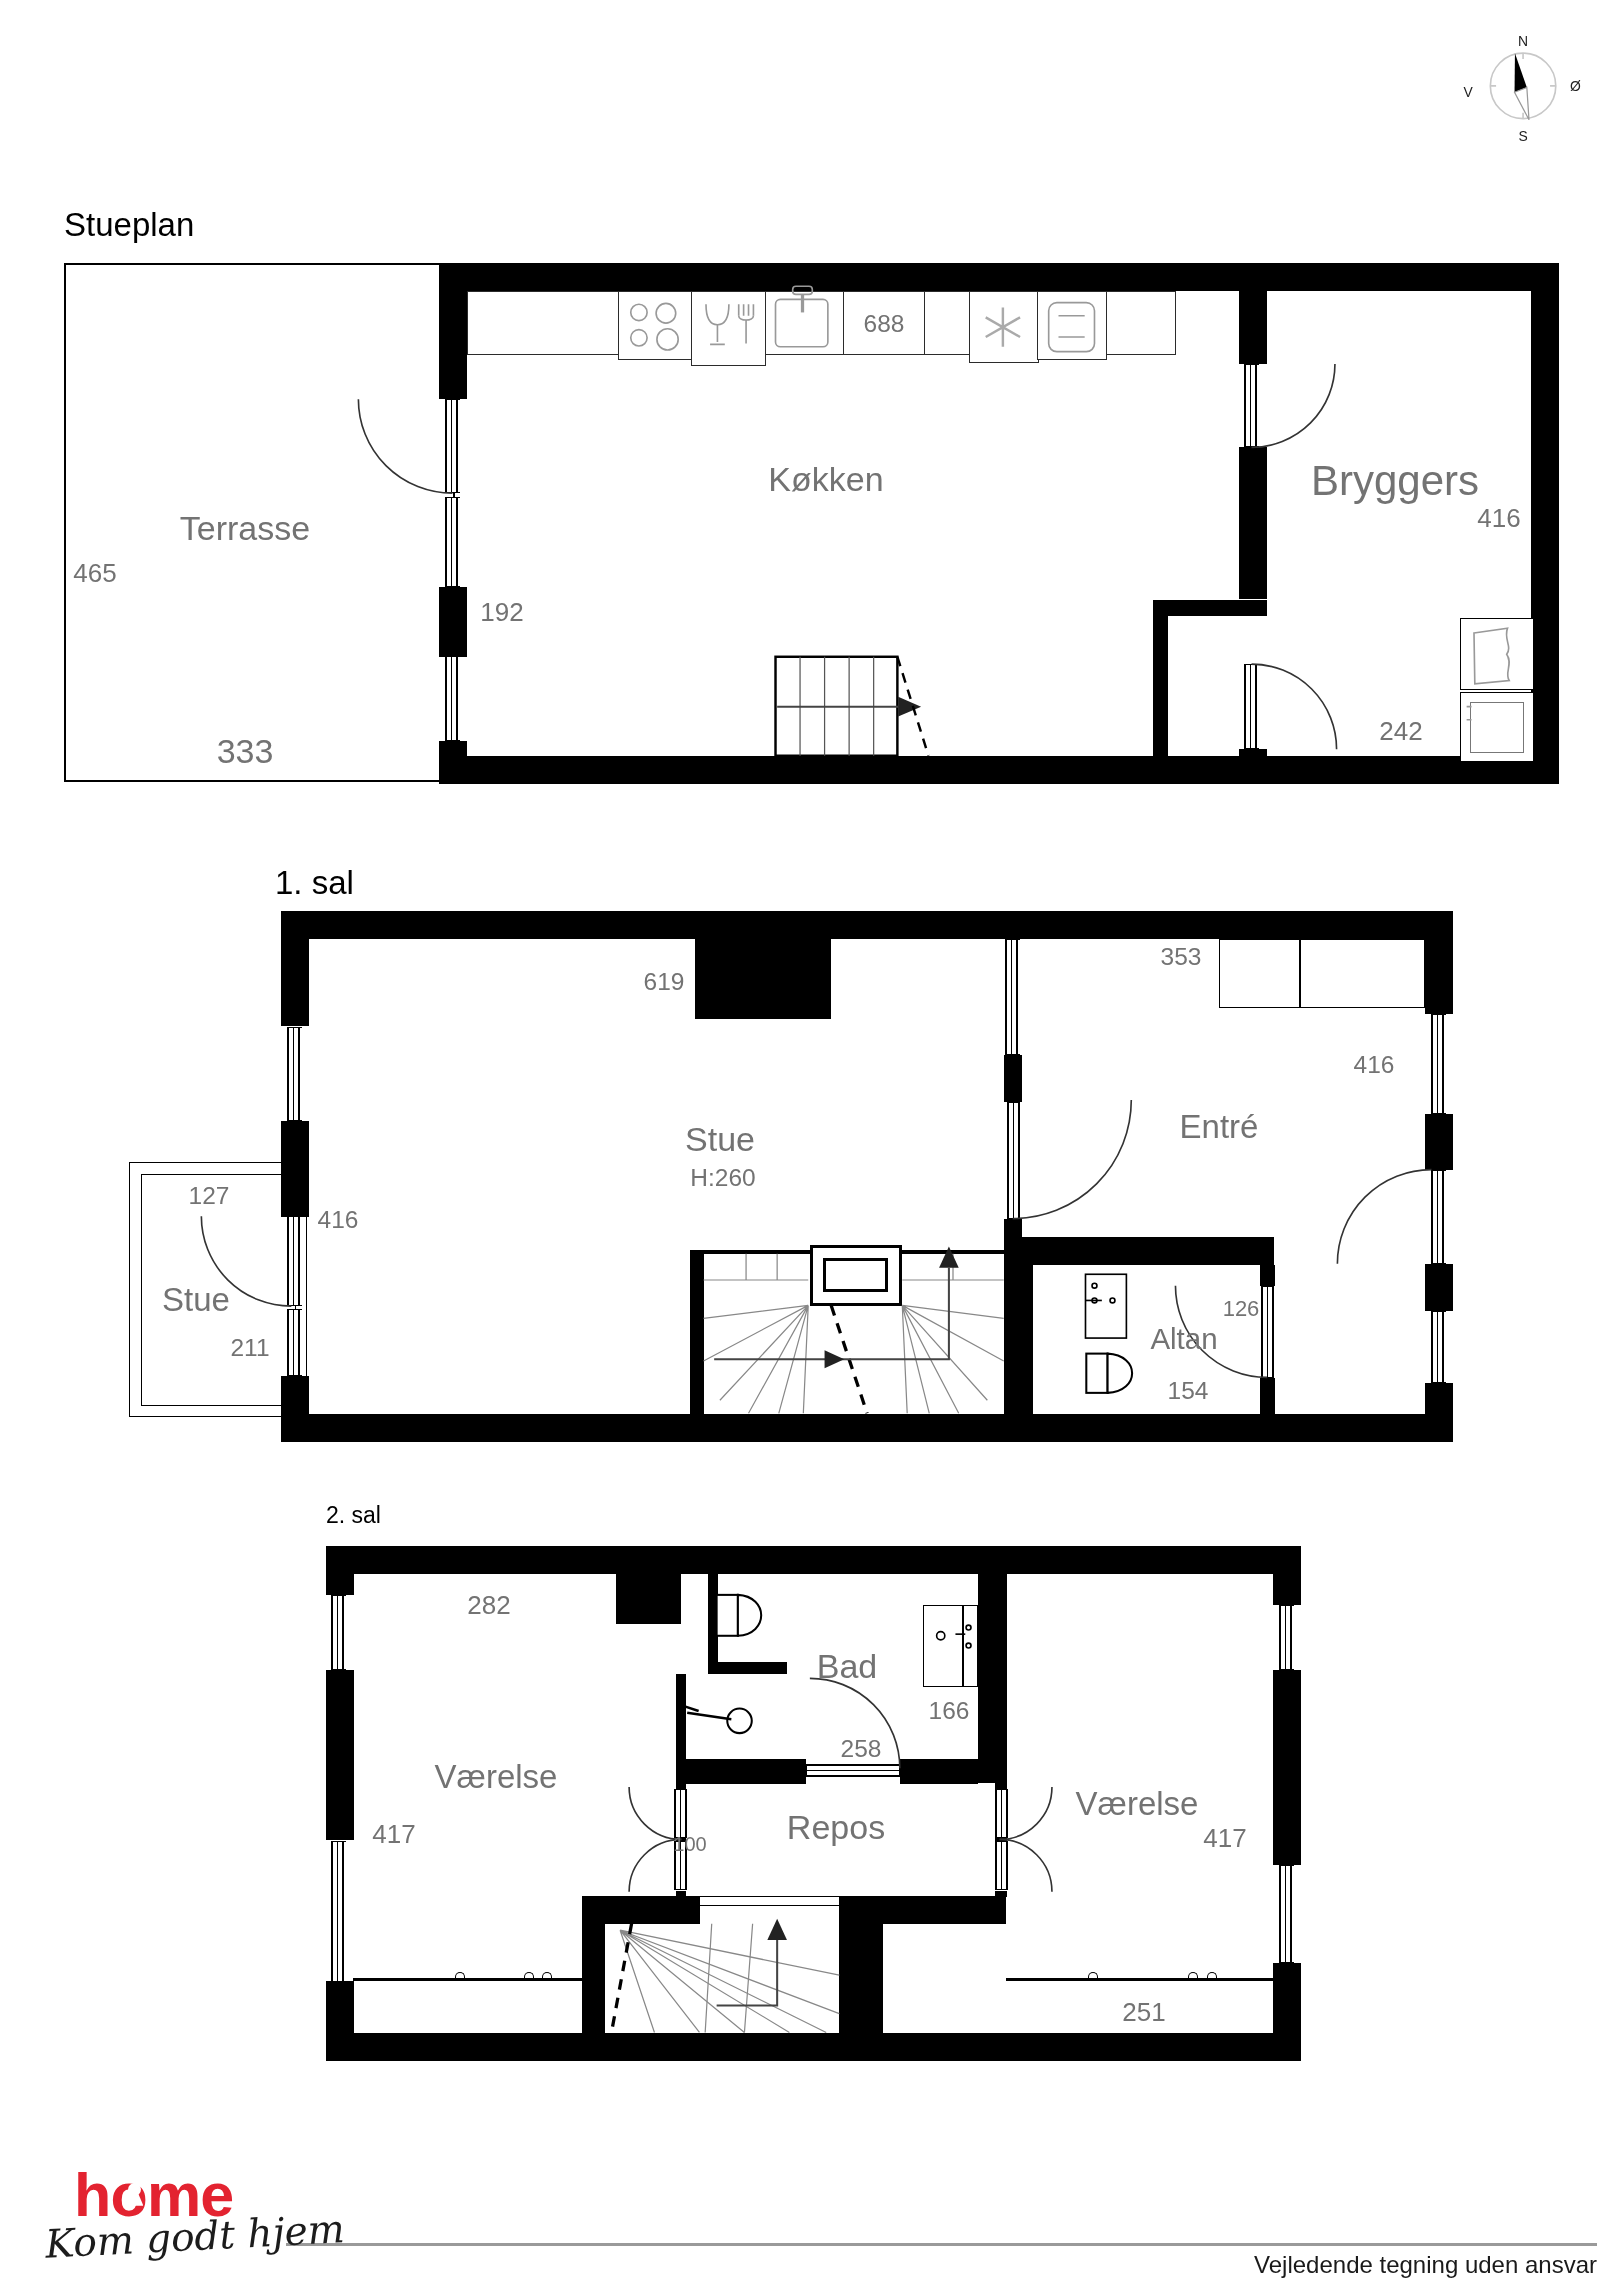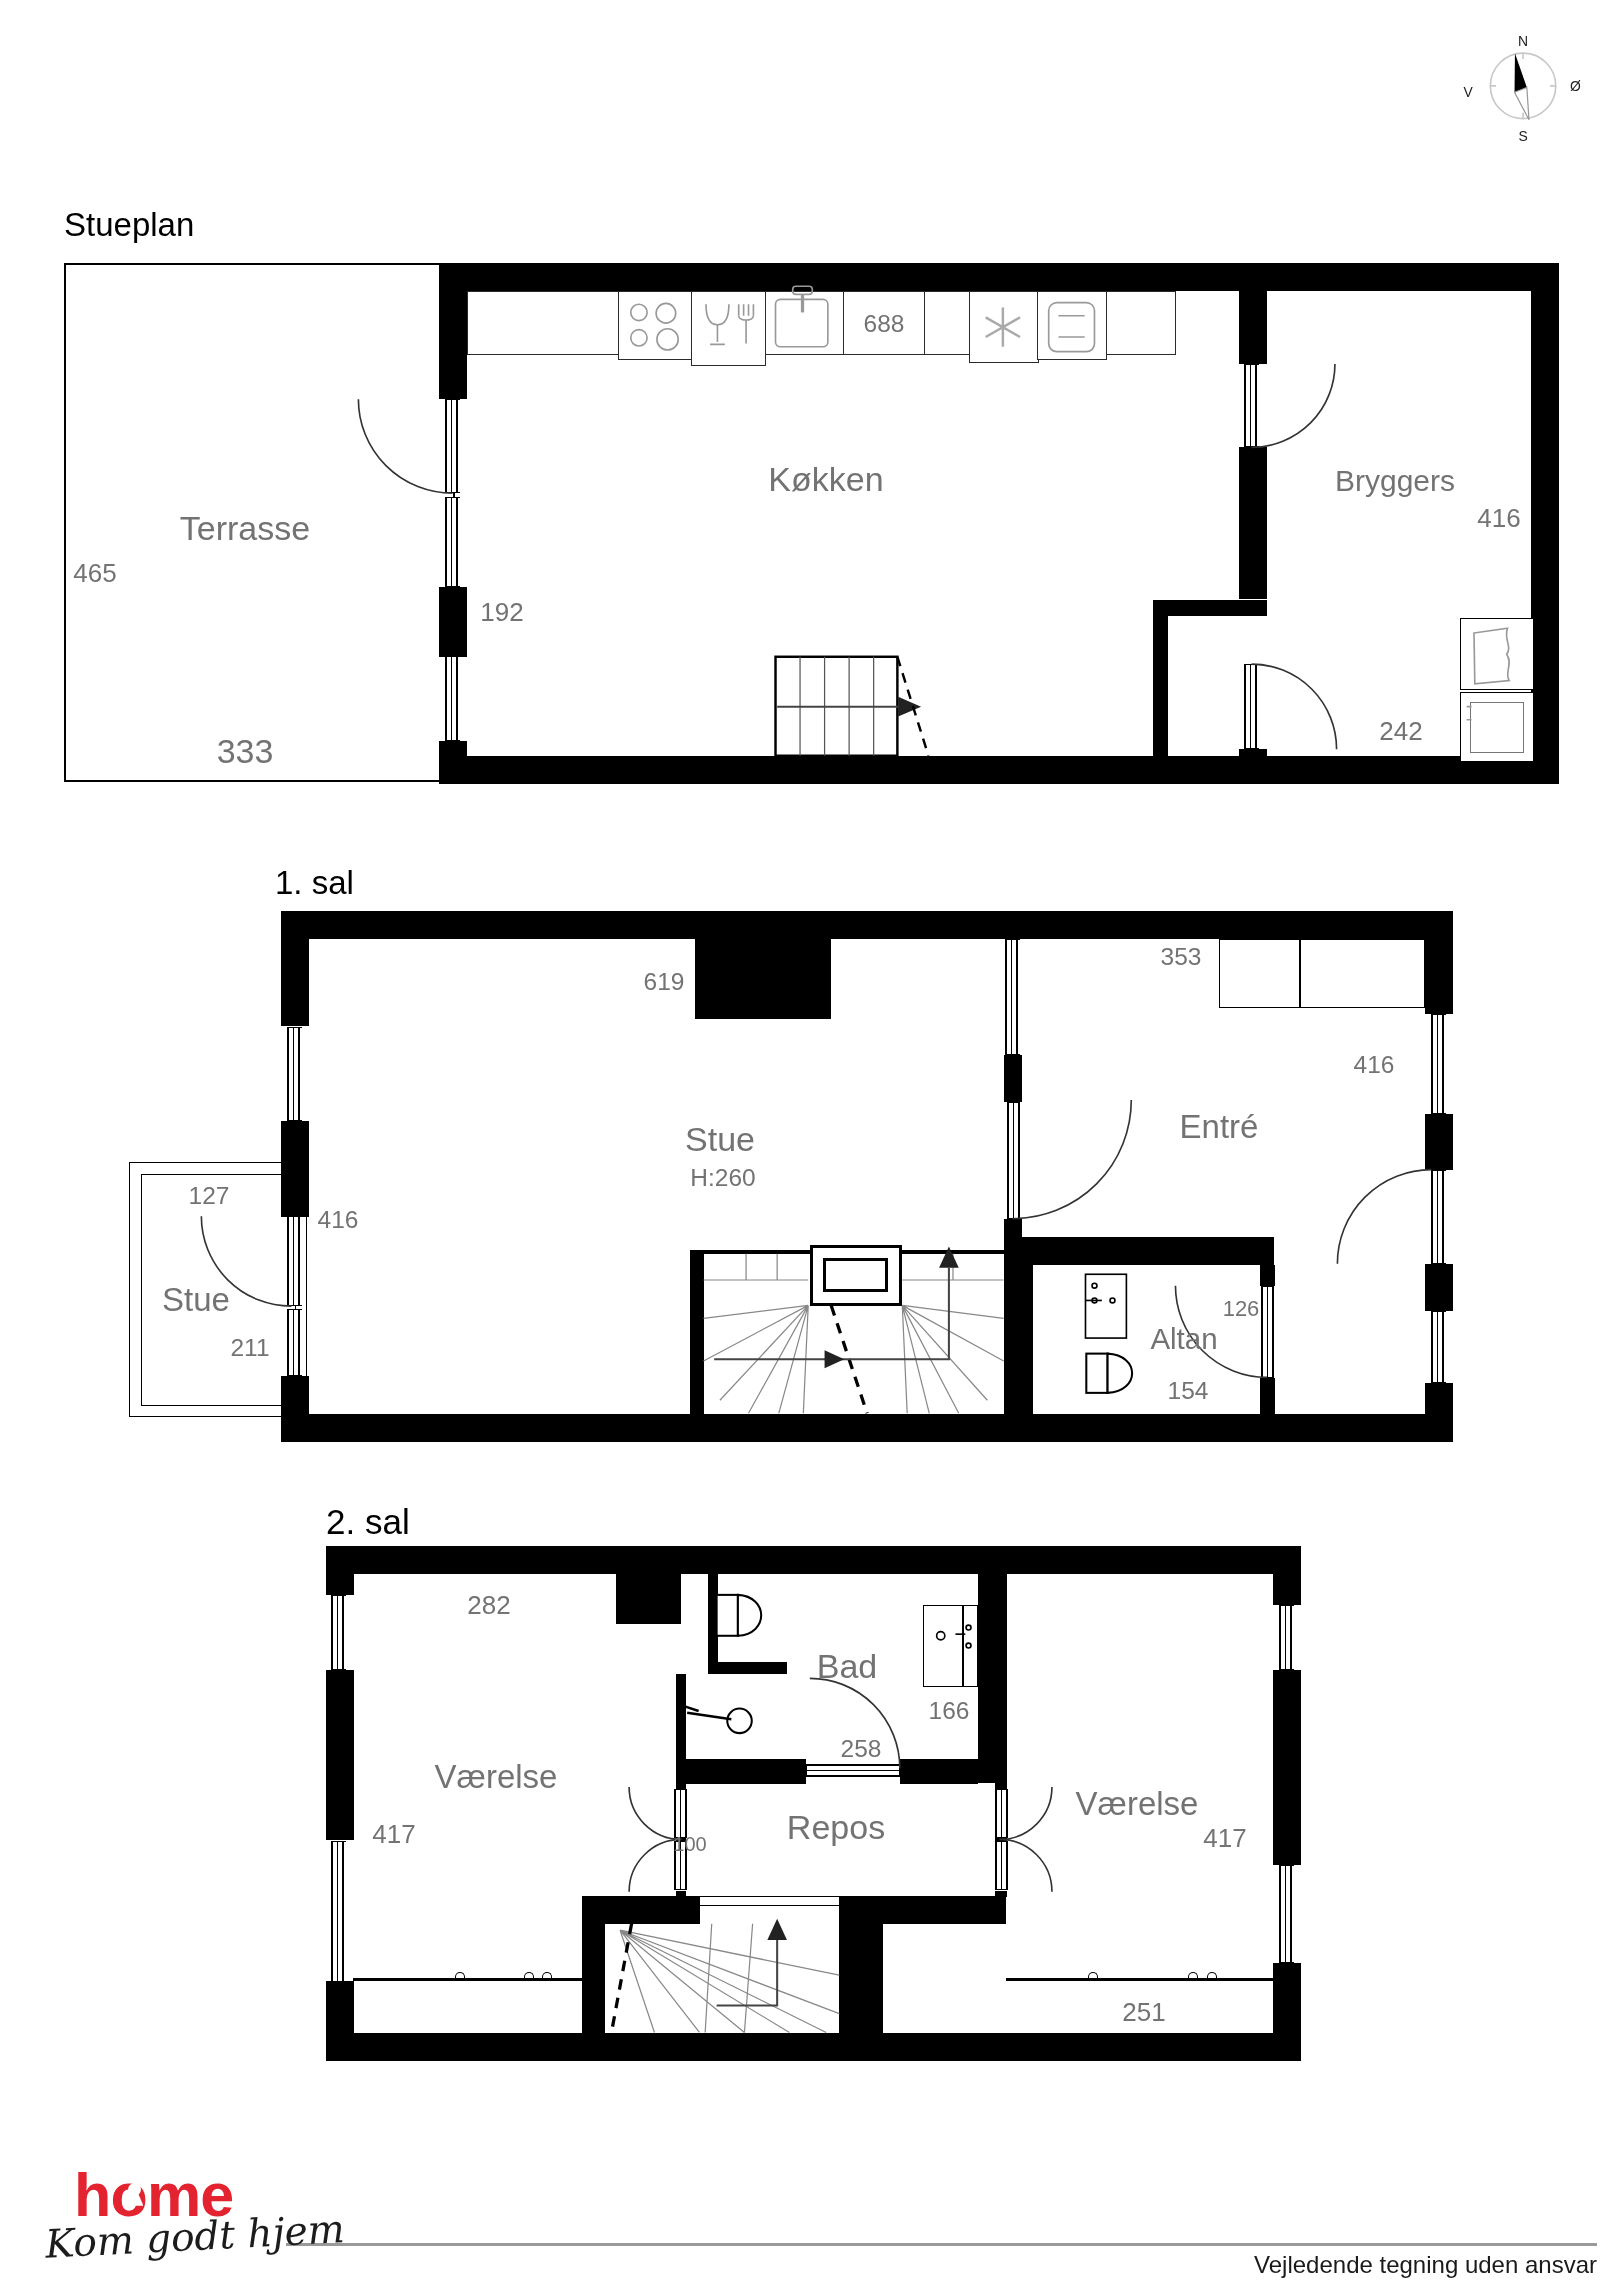--- a/index.html
+++ b/index.html
@@ -69,21 +69,21 @@
   <div class="thinbox" style="left:1460px;top:618px;width:74px;height:72px;border-width:1.6px"></div>
   <div class="thinbox" style="left:1460px;top:692px;width:74px;height:70px;border-width:1.6px"></div>
   <div class="thinbox" style="left:1470px;top:702px;width:54px;height:51px;border-width:1.6px;border-color:#777"></div>
 
   <div class="lbl" style="left:245px;top:528px;font-size:34px">Terrasse</div>
   <div class="lbl" style="left:95px;top:573px;font-size:26px">465</div>
   <div class="lbl" style="left:245px;top:751px;font-size:34px">333</div>
   <div class="lbl" style="left:502px;top:612px;font-size:26px">192</div>
   <div class="lbl" style="left:826px;top:479px;font-size:34px">Køkken</div>
   <div class="lbl" style="left:884px;top:324px;font-size:24.5px">688</div>
-  <div class="lbl" style="left:1395px;top:481px;font-size:30px">Bryggers</div>
+  <div class="lbl" style="left:1395px;top:481px;font-size:42px">Bryggers</div>
   <div class="lbl" style="left:1499px;top:518px;font-size:26px">416</div>
   <div class="lbl" style="left:1401px;top:731px;font-size:26px">242</div>
 
   <div class="lblL" style="left:275px;top:864px;font-size:33px">1. sal</div>
 
   <div class="thinbox" style="left:129px;top:1162px;width:178px;height:255px;border-width:1.6px"></div>
   <div class="thinbox" style="left:141px;top:1174px;width:155px;height:232px;border-width:1.6px"></div>
 
   <div class="wall" style="left:281px;top:911px;width:1171px;height:28px"></div>
   <div class="wall" style="left:281px;top:1414px;width:1171px;height:28px"></div>
@@ -130,21 +130,21 @@
   <div class="lbl" style="left:338px;top:1220px;font-size:24.5px">416</div>
   <div class="lbl" style="left:1219px;top:1127px;font-size:33px">Entré</div>
   <div class="lbl" style="left:1374px;top:1065px;font-size:24.5px">416</div>
   <div class="lbl" style="left:209px;top:1196px;font-size:24.5px">127</div>
   <div class="lbl" style="left:196px;top:1300px;font-size:33px">Stue</div>
   <div class="lbl" style="left:250px;top:1348px;font-size:24.5px">211</div>
   <div class="lbl" style="left:1184px;top:1339px;font-size:29.5px">Altan</div>
   <div class="lbl" style="left:1241px;top:1309px;font-size:22px">126</div>
   <div class="lbl" style="left:1188px;top:1391px;font-size:24.5px">154</div>
 
-  <div class="lblL" style="left:326px;top:1502px;font-size:35px">2. sal</div>
+  <div class="lblL" style="left:326px;top:1502px;font-size:23px">2. sal</div>
 
   <div class="wall" style="left:326px;top:1546px;width:975px;height:28px"></div>
   <div class="wall" style="left:326px;top:2033px;width:975px;height:28px"></div>
 
   <div class="wall" style="left:326px;top:1546px;width:28px;height:49px"></div>
   <div class="vwin" style="left:331px;top:1595px;height:75px"></div>
   <div class="wall" style="left:326px;top:1670px;width:28px;height:170px"></div>
   <div class="vwin" style="left:331px;top:1841px;height:141px"></div>
   <div class="wall" style="left:326px;top:1981px;width:28px;height:79px"></div>
 

